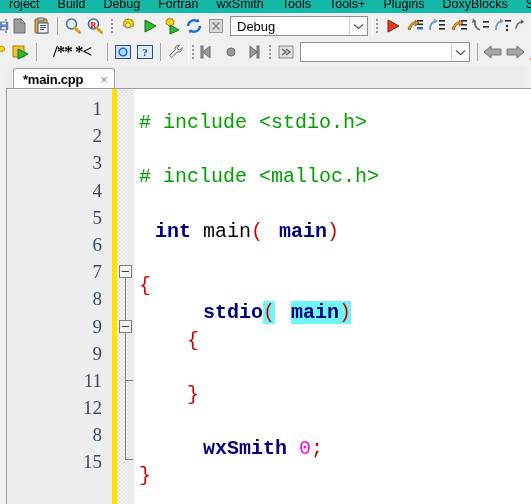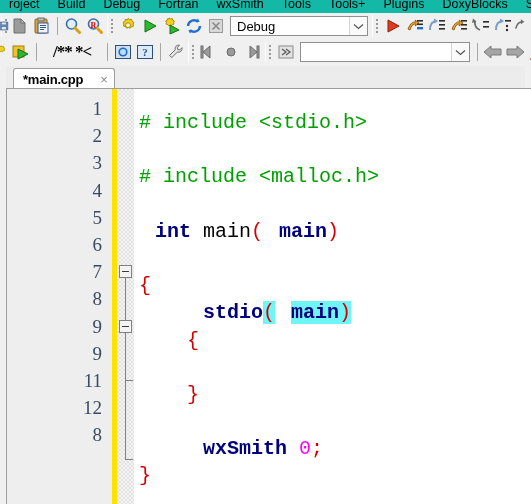--- a/index.html
+++ b/index.html
@@ -499,20 +499,21 @@
         <div class="lnum">4</div>
         <div class="lnum">5</div>
         <div class="lnum">6</div>
         <div class="lnum">7</div>
         <div class="lnum">8</div>
         <div class="lnum">9</div>
         <div class="lnum">9</div>
         <div class="lnum">11</div>
         <div class="lnum">12</div>
         <div class="lnum">8</div>
+        <div class="lnum">15</div>
       </div>
     <div class="changebar"></div>
     <div class="foldbar" id="foldbar">
         <div class="fold-line" style="top: 189.2px; height: 180.4px;"></div>
         <div class="fold-tick" style="top: 369.6px;"></div>
         <div class="fold-box" style="top: 176.2px;"></div>
         <div class="fold-box" style="top: 230.6px;"></div>
         <div class="fold-tick" style="top: 291px;"></div>
       </div>
     <div class="codearea" id="codearea">

